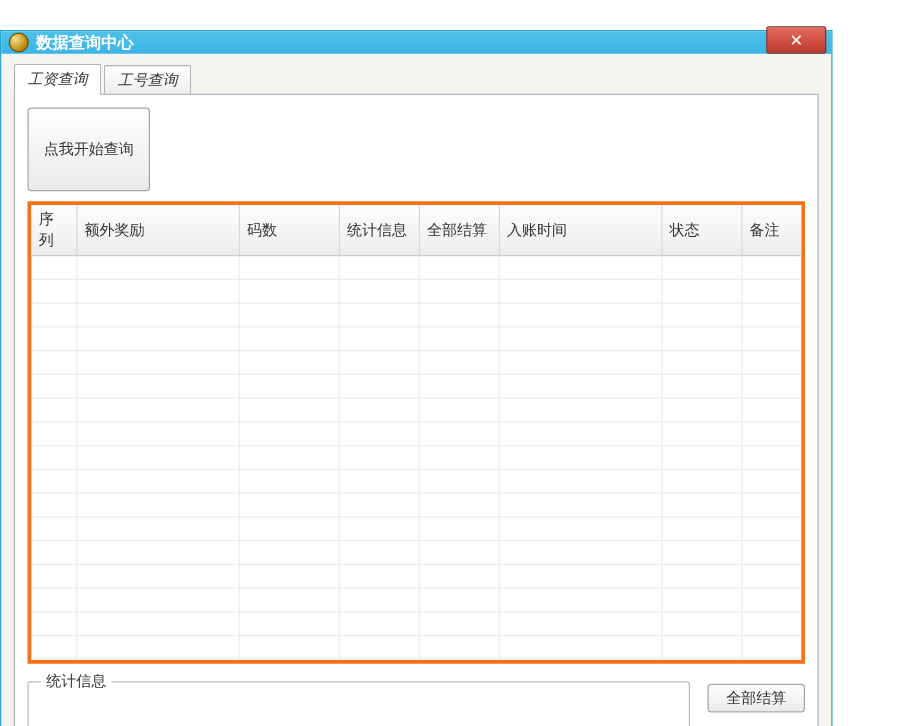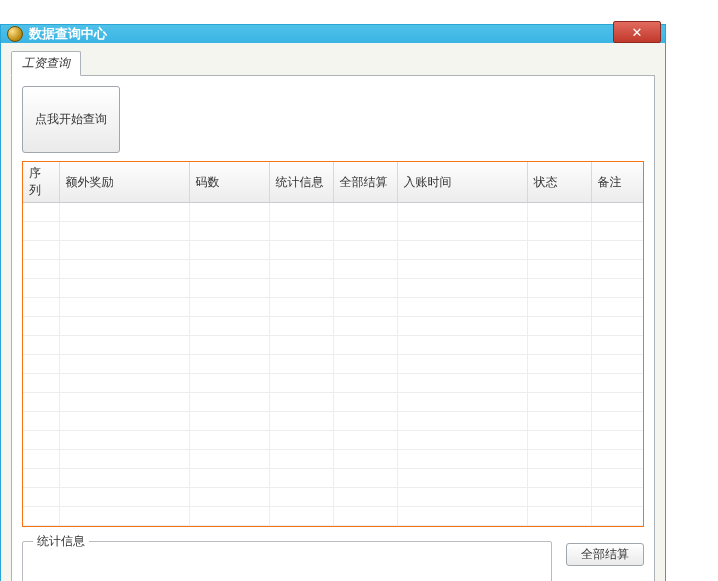--- a/index.html
+++ b/index.html
@@ -92,21 +92,21 @@
     border: 1px solid #a0a6ad;
     background: linear-gradient(to bottom, #ffffff, #eaeaea);
     padding: 24px 12px;
     font-size: 12px;
     border-radius: 3px;
     cursor: pointer;
     color: #333;
   }
   .query-btn { margin-bottom: 8px; align-self: flex-start; }
   .table-wrap {
-    border: 1px solid #f97316;
+    border: 3px solid #f97316;
     flex: 1;
     overflow: hidden;
     background: #fff;
   }
   table {
     border-collapse: collapse;
     width: 100%;
     table-layout: fixed;
   }
   th {
@@ -163,20 +163,21 @@
     </div>
     <div class="close-btn">
       <span>✕</span>
     </div>
   </div>
 
   <div class="content">
 
     <div class="tabs">
       <div class="tab active">工资查询</div>
+      <div class="tab">工号查询</div>
     </div>
 
     <div class="tab-panel">
 
       <button class="btn query-btn">点我开始查询</button>
 
       <div class="table-wrap">
         <table>
           <colgroup>
             <col style="width:36px">

